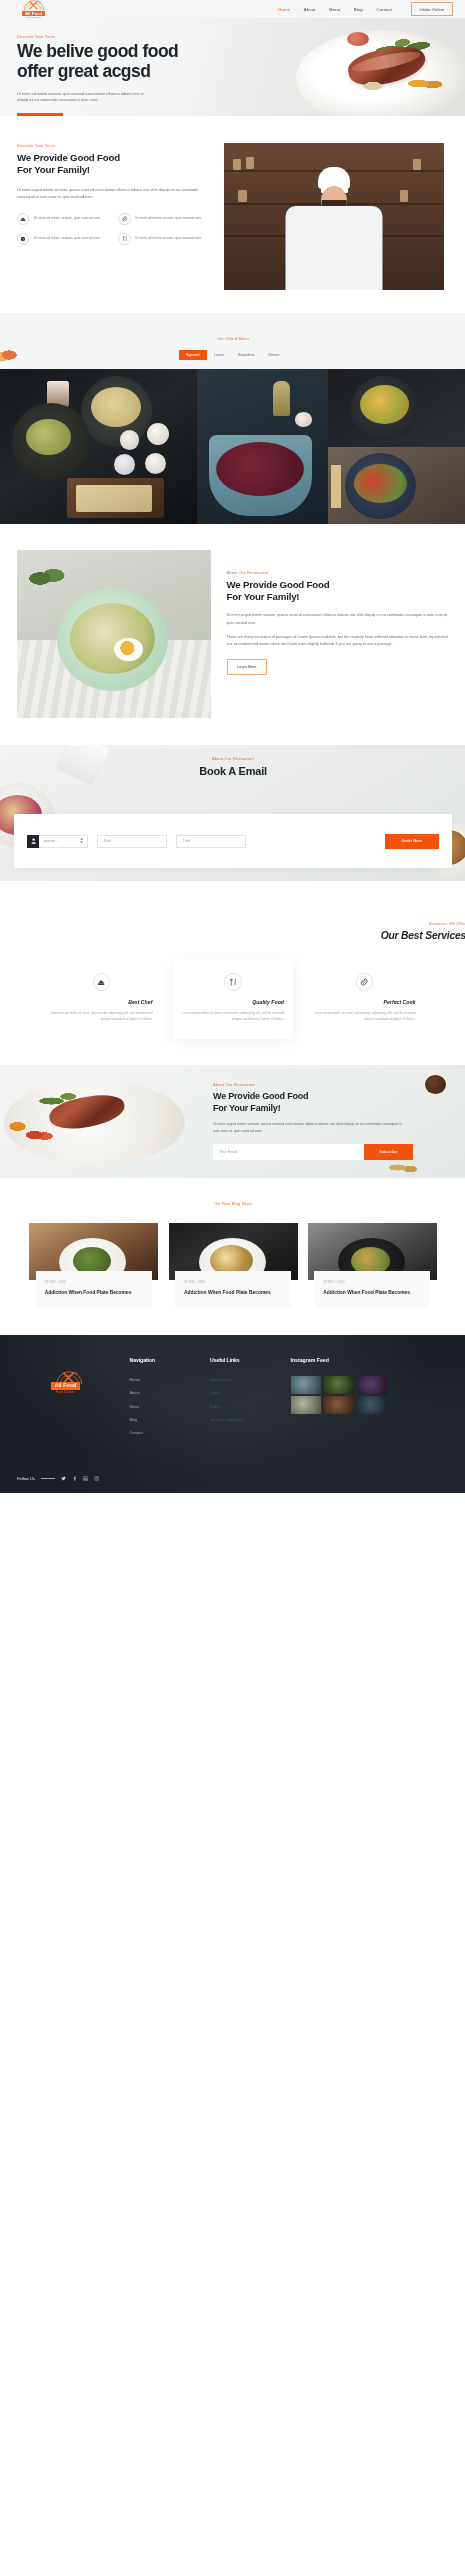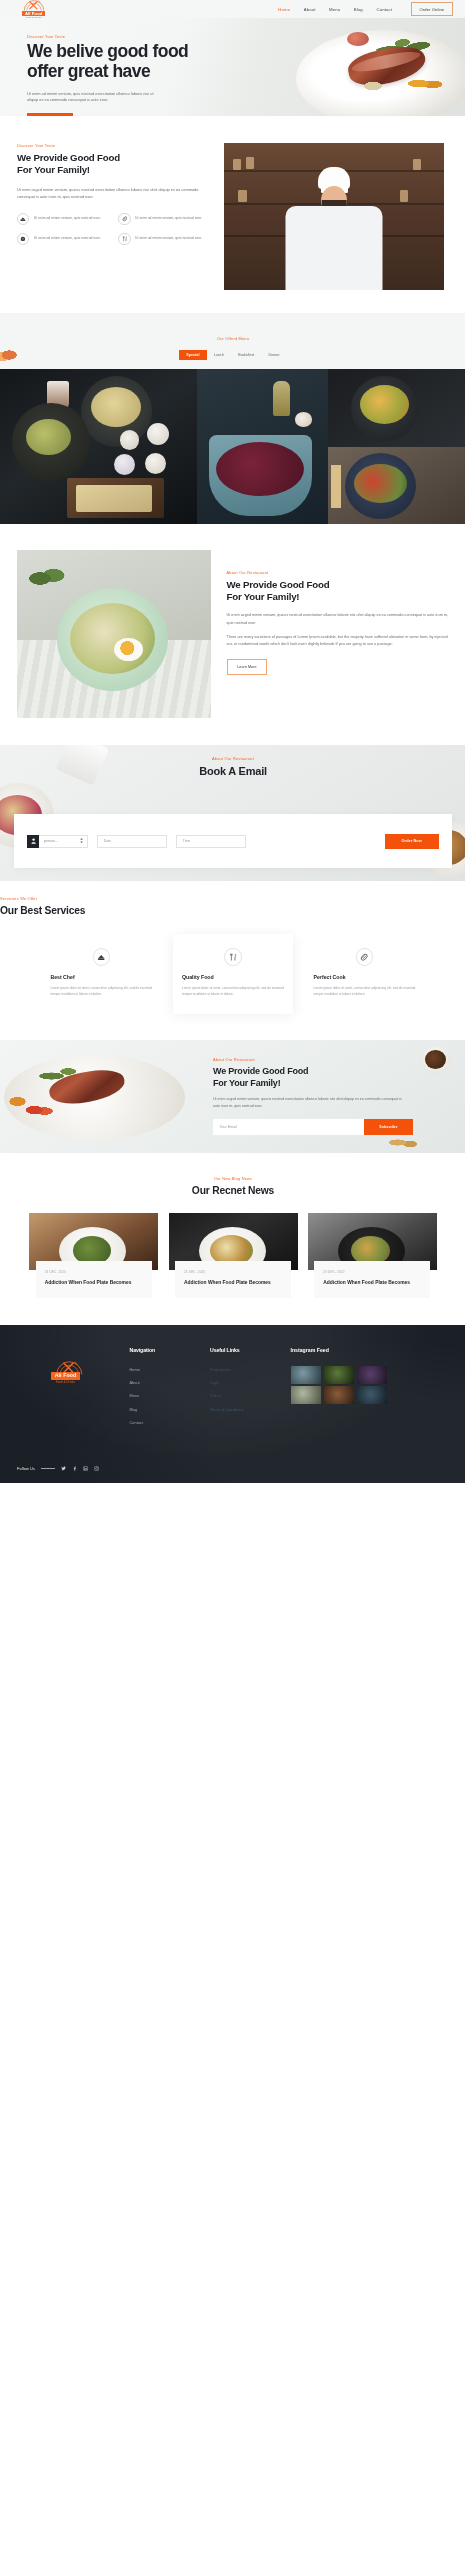--- a/index.html
+++ b/index.html
@@ -38,21 +38,20 @@
   .btn-order {
     border:0.6px solid #e8a277; color:#3b3b3b; font-size:4.1px;
     padding:3.9px 7.8px; background:transparent; margin-left:5.2px; cursor:pointer;
     letter-spacing:0.1px;
   }
 
   
   .hero {
     height:98px; position:relative; overflow:hidden;
     background:linear-gradient(105deg,#f6f8f7 0%, #f4f6f5 38%, #e9ece9 55%, #dfe2de 100%);
-    padding-left:10px;
   }
   .hero-imgs { position:absolute; inset:0; }
   .hero .plate-big {
     position:absolute; right:-5.2px; top:11.6px; width:175px; height:97px;
     border-radius:50%;
     background:
       radial-gradient(ellipse at 40% 44%, #ffffff 0 36%, #f0efeb 55%, #e2e0da 72%, rgba(226,224,218,0) 78%);
   }
   .hero .meat {
     position:absolute; right:40px; top:31px; width:78px; height:34px; border-radius:40% 45% 50% 45%;
@@ -241,21 +240,21 @@
   .person-group{ display:flex; align-items:center; }
   .person-ico{ width:12.3px; height:13.6px; background:#20242a; display:flex; align-items:center; justify-content:center; color:#fff; }
   .sel { border:0.6px solid #e2e2e2; border-left:none; height:13.6px; display:flex; align-items:center;
     padding:0 4.5px; gap:9px; font-size:3.5px; color:#8b9096; min-width:49px; justify-content:space-between;}
   .fld { border:0.6px solid #e2e2e2; height:13.6px; width:70px; display:flex; align-items:center;
     padding:0 5.2px; font-size:3.5px; color:#9aa0a6; }
   .btn-order-now{ margin-left:auto; background:#f4510a; color:#fff; border:none; font-size:3.8px;
     font-weight:bold; padding:5.8px 17px; cursor:pointer; letter-spacing:0.1px;}
 
   
-  .services { background:#fff; padding:15px 0 26px; text-align:left; }
+  .services { background:#fff; padding:40px 0 26px; text-align:right;font-style:italic; }
   .services h2 { font-size:10.3px; font-weight:bold; color:#20242a; letter-spacing:-0.2px; margin-top:3.2px; }
   .svc-grid { display:flex; justify-content:center; gap:11.6px; margin-top:18px; padding:0 28.5px; }
   .svc-card { width:120px; padding:14.2px 9px 17px; background:#fff; }
   .svc-card.featured { box-shadow:0 1.9px 13px rgba(0,0,0,.07); }
   .svc-ico { width:17.5px;height:17.5px;border-radius:50%;border:0.6px solid #e2e2e2; margin:0 auto 7.8px;
     display:flex;align-items:center;justify-content:center;color:#3a4046;}
   .svc-card h3 { font-size:5.2px; font-weight:bold; color:#20242a; margin-bottom:5.2px; }
   .svc-card p { font-size:3.2px; line-height:1.95; color:#9aa0a6; }
 
   
@@ -378,21 +377,21 @@
       <div class="tomato"></div>
       <div class="greens"></div>
       <div class="meat"></div>
       <div class="veg1"></div>
       <div class="veg2"></div>
     </div>
     <div class="hero-content">
       <div class="eyebrow">Discover Your Teste</div>
       <h1>
         <span>We belive good food</span><br>
-        <span>offer great have</span>
+        <span>offer great acgsd</span>
       </h1>
       <p>Ut enim ad minim veniam, quis nostrud exercitation ullamco laboris nisi ut aliquip ex ea commodo consequat is aute irure.</p>
       <button class="btn-primary">Resurvation</button>
     </div>
   </div>
 
   <div class="provide">
     <div class="provide-left">
       <div class="eyebrow">Discover Your Teste</div>
       <h2>
@@ -610,21 +609,20 @@
         <div class="sub-input">
             <span>Your Email</span>
           </div>
         <button class="btn-sub">Subscribe</button>
       </div>
     </div>
   </div>
 
   <div class="blog">
     <div class="eyebrow">Our New Blog News</div>
-    <h2>Our Recnet News</h2>
     <div class="blog-grid">
       <div class="blog-card">
         <div class="blog-img b1">
             <div class="bp"></div>
           </div>
         <div class="blog-body">
           <div class="blog-date">23 DEC. 2020</div>
           <div class="blog-title">Addiction When Food Plate Becomes</div>
         </div>
       </div>

